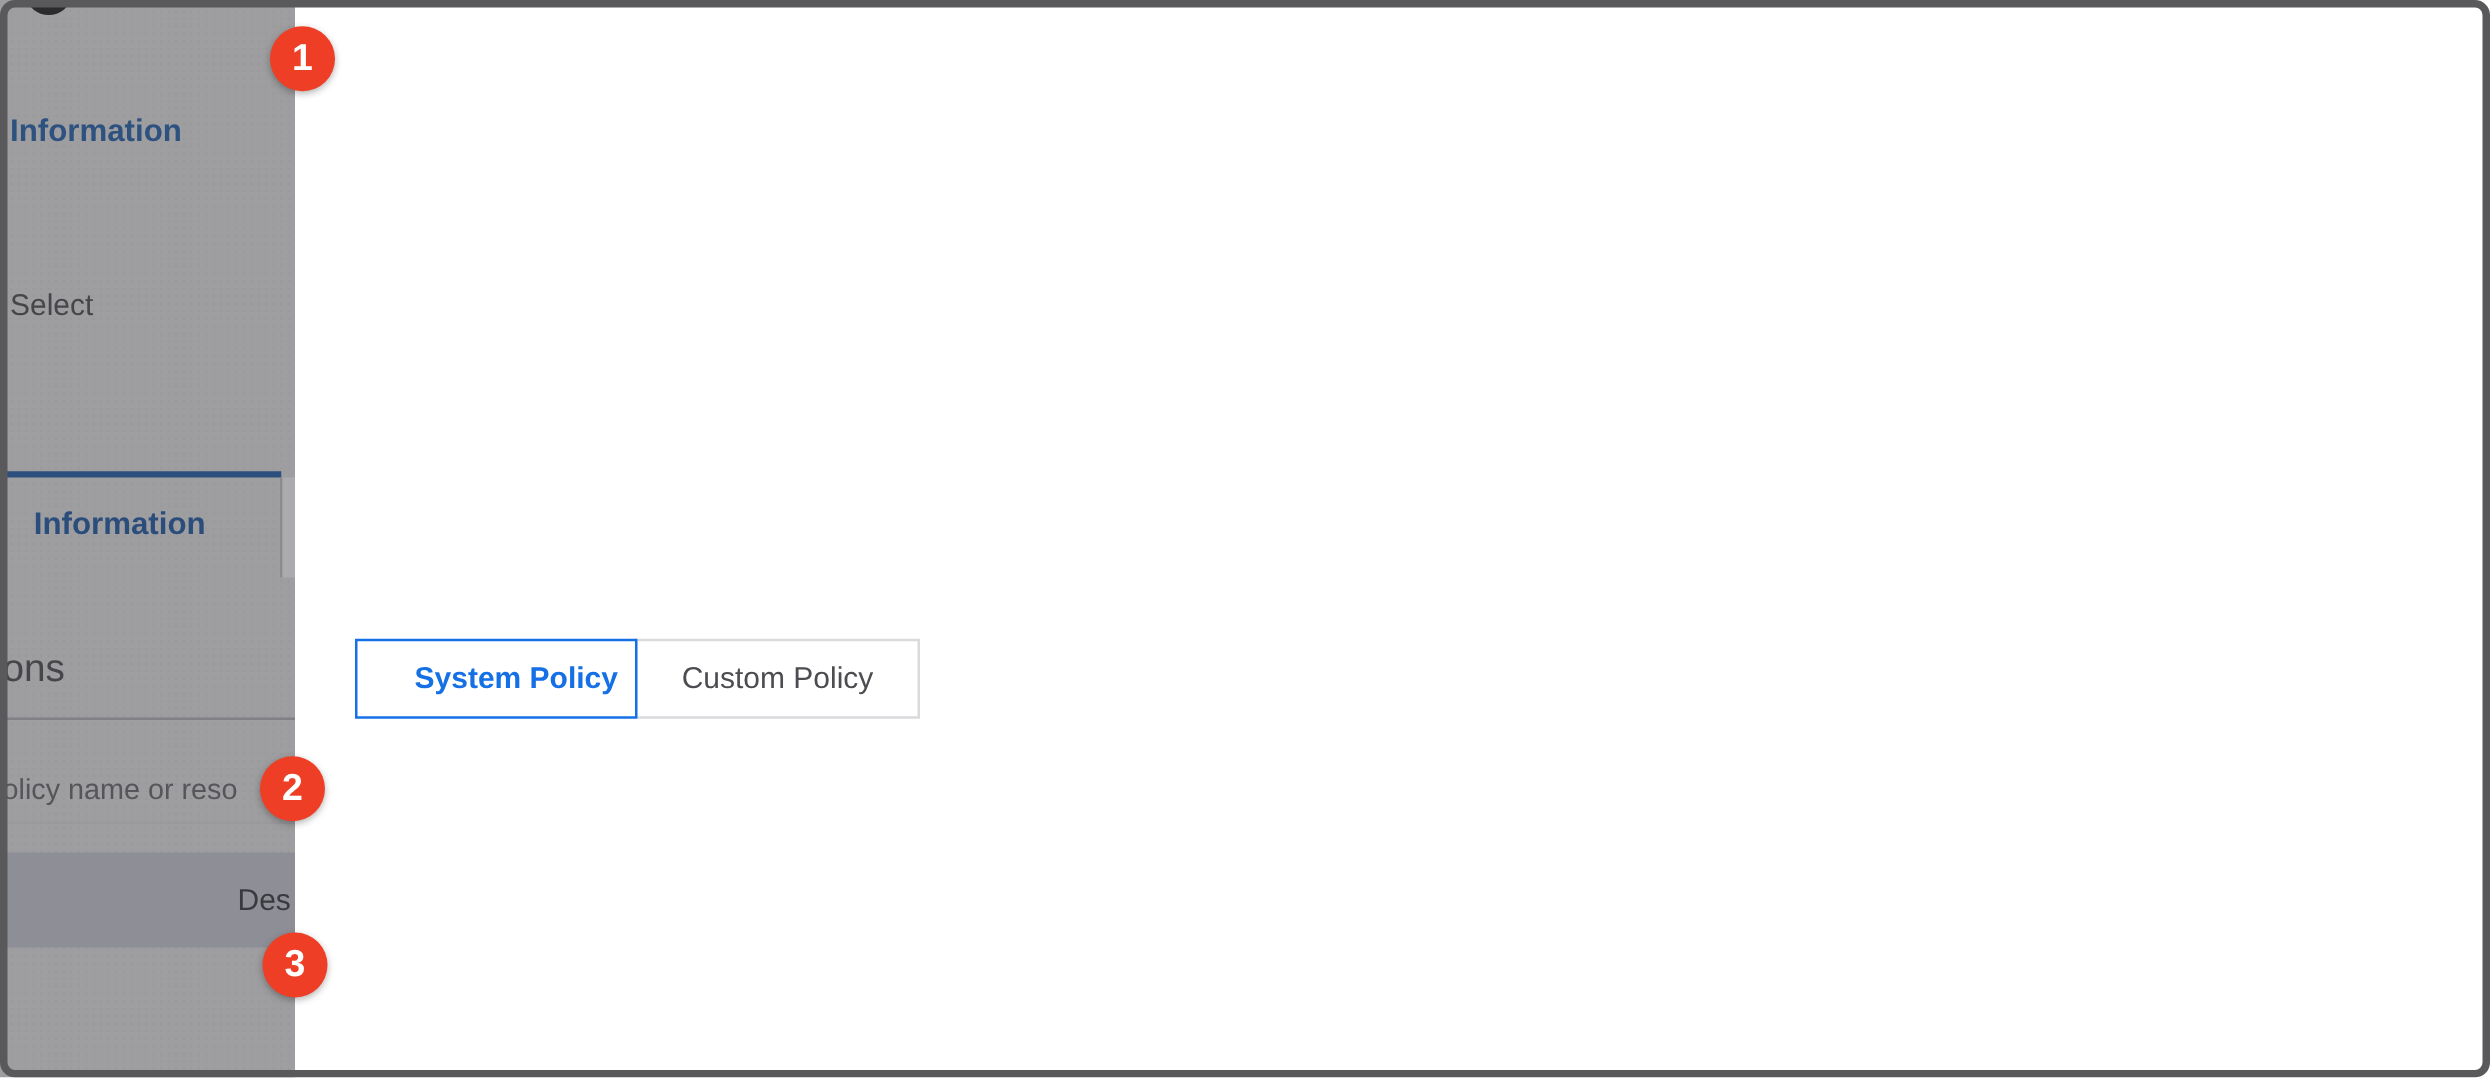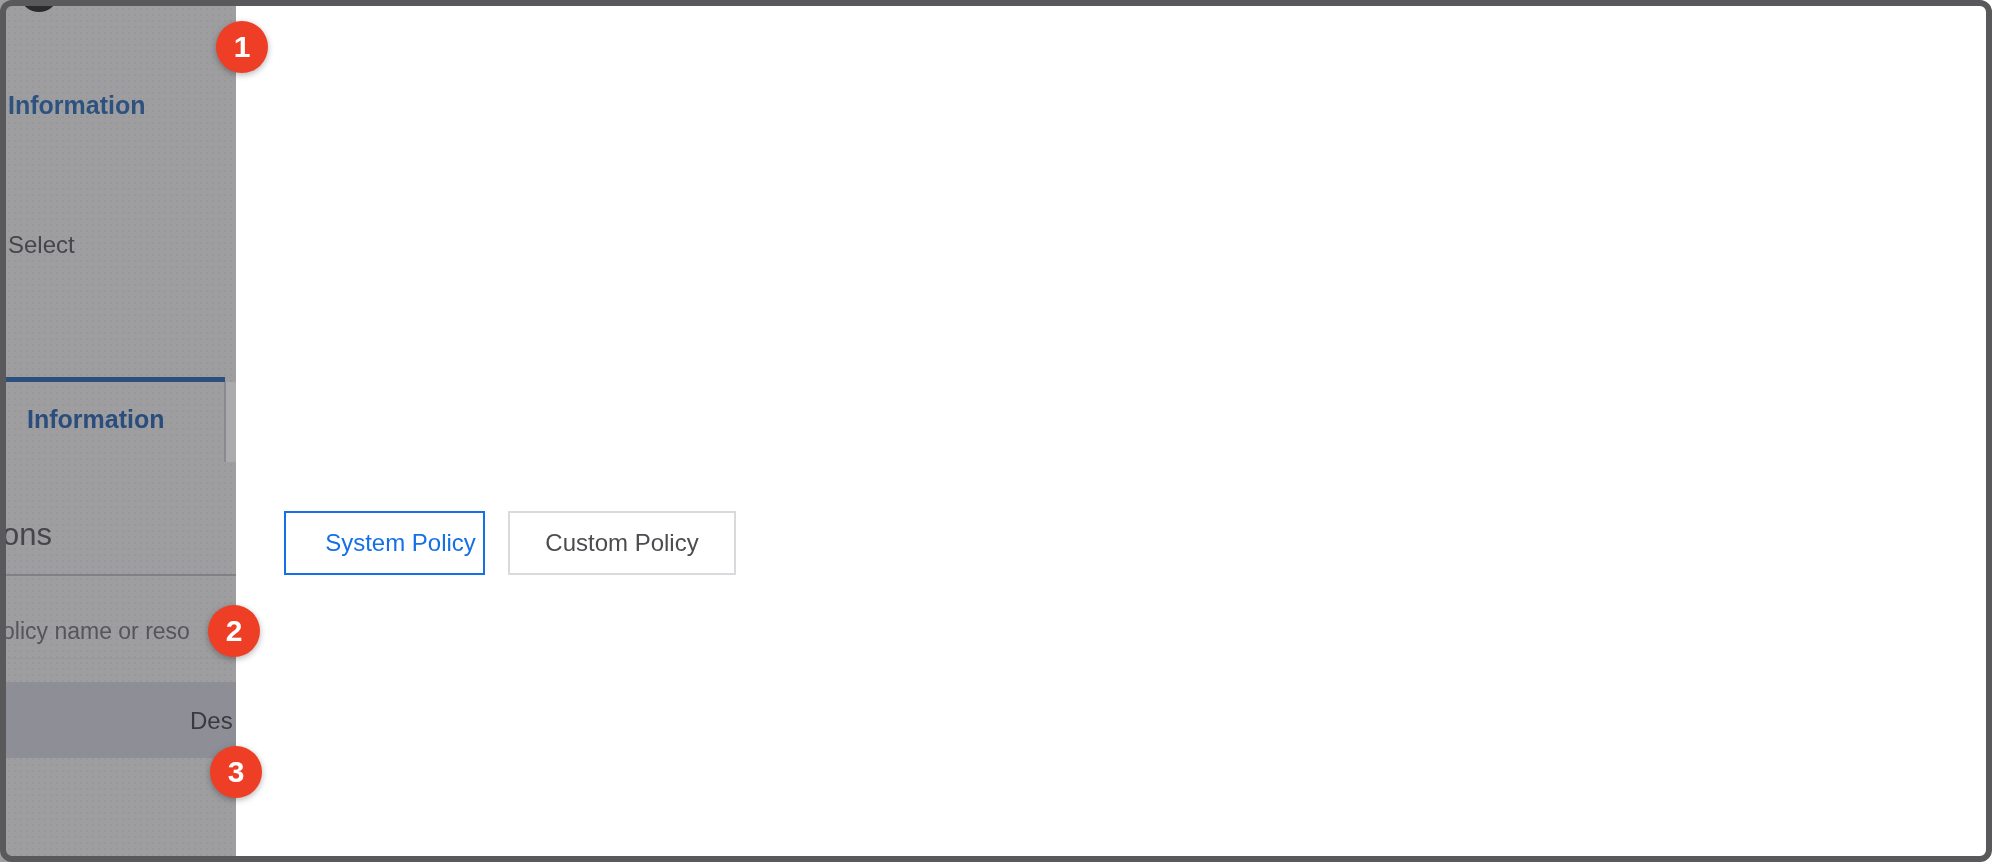--- a/index.html
+++ b/index.html
@@ -46,21 +46,21 @@
   
   .principal-box{position:absolute;left:282px;top:348px;width:1668px;height:64px;background:#fff;
                  border:2px solid #e2e2e5;border-radius:3px;box-sizing:border-box;}
   .tag{position:absolute;left:306px;top:358px;height:44px;border-radius:22px;background:#f1f2f4;
        display:flex;align-items:center;padding:0 26px;color:#26262a;font-size:24px;white-space:nowrap;}
   .tag .blur-chip{height:24px;width:225px;margin:0 2px;background:#77777a;}
   .tag-close{margin-left:22px;color:#8a8a8e;font-size:24px;cursor:pointer;}
   
   .tab-btn{position:absolute;top:511px;height:64px;box-sizing:border-box;display:flex;
            align-items:center;justify-content:center;font-size:24px;background:#fff;cursor:pointer;}
-  .tab-active{left:284px;width:201px;border:2px solid #1570e6;color:#1570e6;font-weight:400;z-index:3;padding-left:32px;}
+  .tab-active{left:284px;width:226px;border:2px solid #1570e6;color:#1570e6;font-weight:700;z-index:3;padding-left:32px;}
   .tab-inactive{left:508px;width:228px;border:2px solid #dadade;color:#4c4c51;z-index:2;}
   .create-link{position:absolute;left:772px;top:524px;display:flex;align-items:center;gap:10px;
                color:#1570e6;font-size:24px;line-height:38px;cursor:pointer;white-space:nowrap;}
   .plus{font-size:31px;font-weight:400;line-height:38px;}
   
   .search-box{position:absolute;left:283px;top:596px;width:976px;height:62px;box-sizing:border-box;
               border:2px solid #d8d8db;border-radius:2px;background:#fff;}
   .search-input{width:100%;height:100%;border:none;outline:none;background:transparent;
                 padding:0 20px 0 30px;font-family:inherit;font-size:24px;color:#26262a;box-sizing:border-box;}
   .refresh-btn{position:absolute;left:1302px;top:595px;width:90px;height:63px;box-sizing:border-box;

